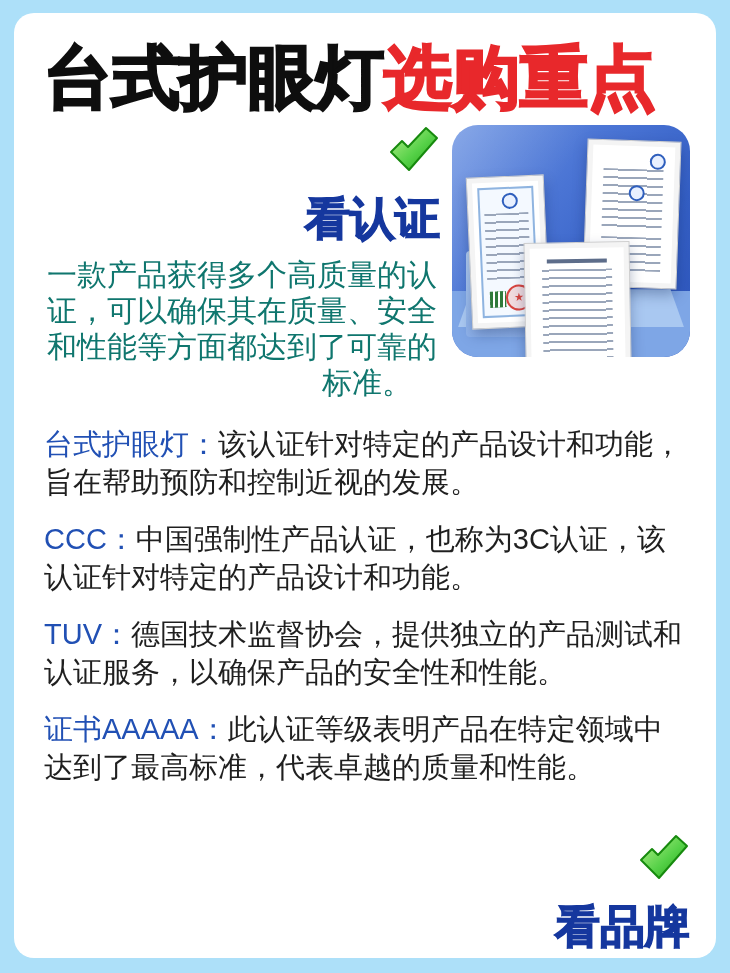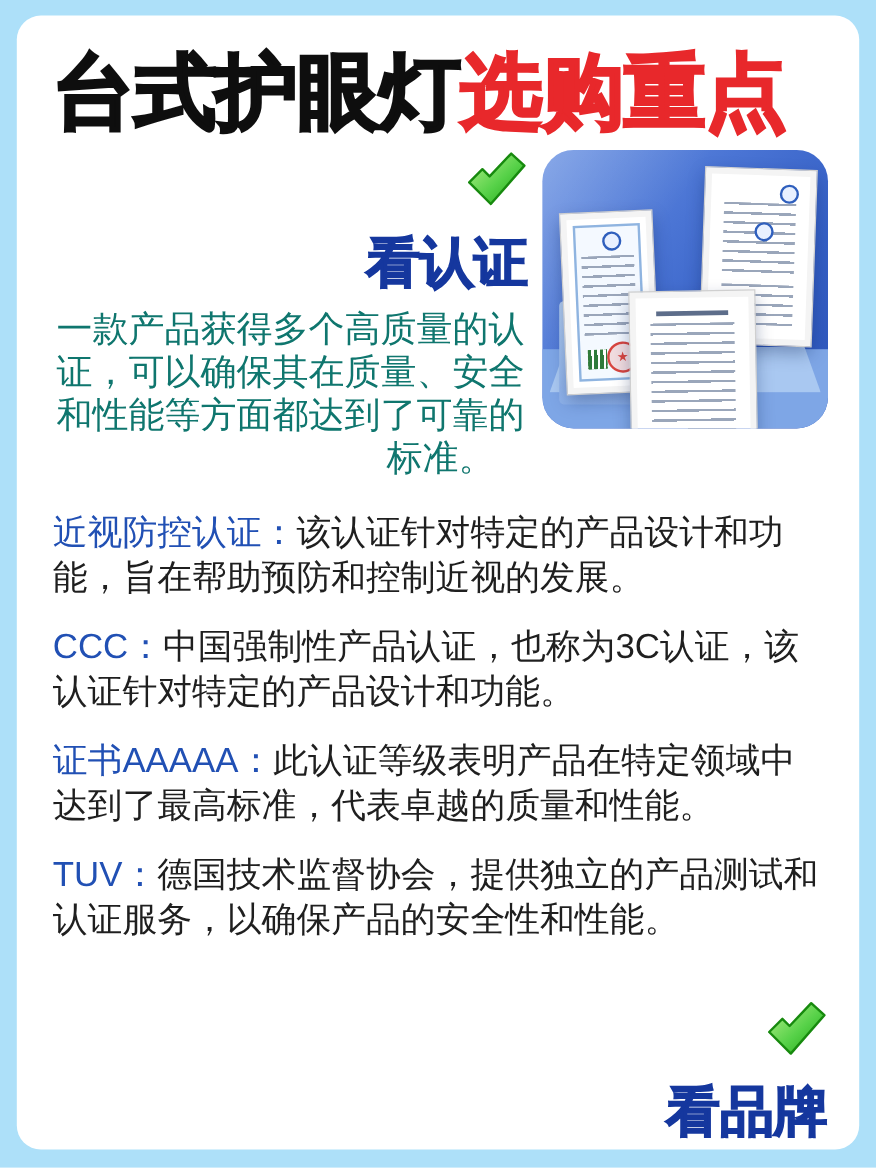--- a/index.html
+++ b/index.html
@@ -162,28 +162,28 @@
             <stop offset="1" stop-color="#1fa313"></stop>
           </linearGradient>
         </defs>
         <path d="M3 27 L14 16 L20 22 L38 3 L49 13 L21 45 Z" fill="url(#gr)" stroke="#178a0e" stroke-width="2" stroke-linejoin="round"></path>
       </svg>
       <span>看认证</span>
     </div>
 
     <p class="intro">一款产品获得多个高质量的认证，可以确保其在质量、安全和性能等方面都达到了可靠的标准。</p>
 
-    <p class="body-p"><span class="lbl">近视防控认证：</span><span>该认证针对特定的产品设计和功能，旨在帮助预防和控制近视的发展。</span></p>
+    <p class="body-p"><span class="lbl">台式护眼灯：</span><span>该认证针对特定的产品设计和功能，旨在帮助预防和控制近视的发展。</span></p>
 
 
     <p class="body-p"><span class="lbl">CCC：</span><span>中国强制性产品认证，也称为3C认证，该认证针对特定的产品设计和功能。</span></p>
 
+    <p class="body-p"><span class="lbl">TUV：</span><span>德国技术监督协会，提供独立的产品测试和认证服务，以确保产品的安全性和性能。</span></p>
+
     <p class="body-p"><span class="lbl">证书AAAAA：</span><span>此认证等级表明产品在特定领域中达到了最高标准，代表卓越的质量和性能。</span></p>
-
-    <p class="body-p"><span class="lbl">TUV：</span><span>德国技术监督协会，提供独立的产品测试和认证服务，以确保产品的安全性和性能。</span></p>
   </section>
 
   <section>
     <div class="heading brand-heading">
       <svg class="check" viewBox="0 0 52 48">
         <path d="M3 27 L14 16 L20 22 L38 3 L49 13 L21 45 Z" fill="url(#gr)" stroke="#178a0e" stroke-width="2" stroke-linejoin="round"></path>
       </svg>
       <span>看品牌</span>
     </div>
 

